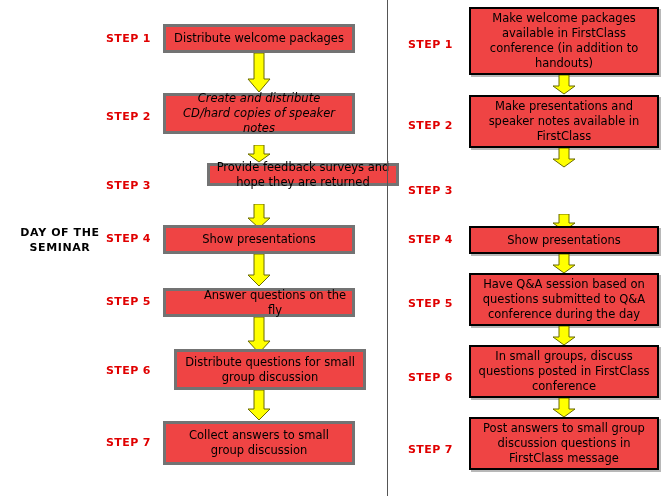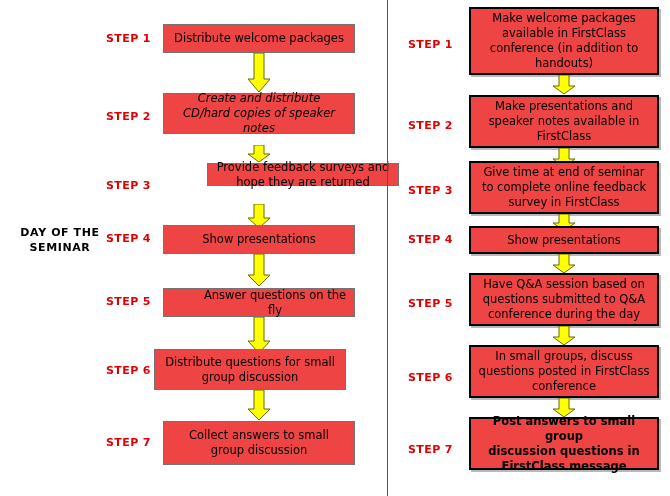--- a/index.html
+++ b/index.html
@@ -65,21 +65,21 @@
     align-items: center;
     justify-content: center;
     text-align: center;
     color: #000000;
     font-size: 11.5px;
     line-height: 15px;
     padding: 2px 4px;
     font-family: "DejaVu Sans", sans-serif;
   }
   .box.left {
-    border: 1px solid #737373;
+    border: 3px solid #737373;
   }
   .box.right {
     border: 2px solid #000000;
     box-shadow: 2px 2px 0 #b8b8b8;
   }
   .box span {
     display: block;
     white-space: pre-line;
   }
 
@@ -147,21 +147,21 @@
   <div class="box left" style="left:163px; top:288px; width:192px; height:29px;padding-left:36px;">
     <span>Answer questions on the fly</span>
   </div>
   <div class="arrow" style="left:247px; top:317px;">
     <svg width="24" height="37" viewBox="0 0 24 37">
       <polygon points="7,0 17,0 17,24 23,24 12,36 1,24 7,24" fill="#ffff00" stroke="#6b6b00" stroke-width="1"></polygon>
     </svg>
   </div>
 
   <div class="step-label" style="left:106px; top:364px;">STEP 6</div>
-  <div class="box left" style="left:154px; top:349px; width:192px; height:41px;">
+  <div class="box left" style="left:174px; top:349px; width:192px; height:41px;">
     <span>Distribute questions for small
 group discussion</span>
   </div>
   <div class="arrow" style="left:247px; top:390px;">
     <svg width="24" height="31" viewBox="0 0 24 31">
       <polygon points="7,0 17,0 17,19 23,19 12,30 1,19 7,19" fill="#ffff00" stroke="#6b6b00" stroke-width="1"></polygon>
     </svg>
   </div>
 
   <div class="step-label" style="left:106px; top:436px;">STEP 7</div>
@@ -191,25 +191,20 @@
 speaker notes available in
 FirstClass</span>
   </div>
   <div class="arrow" style="left:552px; top:148px;">
     <svg width="24" height="20" viewBox="0 0 24 20">
       <polygon points="7,0 17,0 17,11 23,11 12,19 1,11 7,11" fill="#ffff00" stroke="#6b6b00" stroke-width="1"></polygon>
     </svg>
   </div>
 
   <div class="step-label" style="left:408px; top:184px;">STEP 3</div>
-  <div class="box right" style="left:469px; top:161px; width:190px; height:53px;">
-    <span>Give time at end of seminar
-to complete online feedback
-survey in FirstClass</span>
-  </div>
   <div class="arrow" style="left:552px; top:214px;">
     <svg width="24" height="18" viewBox="0 0 24 18">
       <polygon points="7,0 17,0 17,9 23,9 12,17 1,9 7,9" fill="#ffff00" stroke="#6b6b00" stroke-width="1"></polygon>
     </svg>
   </div>
 
   <div class="step-label" style="left:408px; top:233px;">STEP 4</div>
   <div class="box right" style="left:469px; top:226px; width:190px; height:28px;">
     <span>Show presentations</span>
   </div>
@@ -237,19 +232,19 @@
 questions posted in FirstClass
 conference</span>
   </div>
   <div class="arrow" style="left:552px; top:398px;">
     <svg width="24" height="20" viewBox="0 0 24 20">
       <polygon points="7,0 17,0 17,11 23,11 12,19 1,11 7,11" fill="#ffff00" stroke="#6b6b00" stroke-width="1"></polygon>
     </svg>
   </div>
 
   <div class="step-label" style="left:408px; top:443px;">STEP 7</div>
-  <div class="box right" style="left:469px; top:417px; width:190px; height:53px;font-weight:bold;">
+  <div class="box right" style="left:469px; top:417px; width:190px; height:53px;">
     <span>Post answers to small group
 discussion questions in
 FirstClass message</span>
   </div>
 
 </div>
 
 </body></html>

